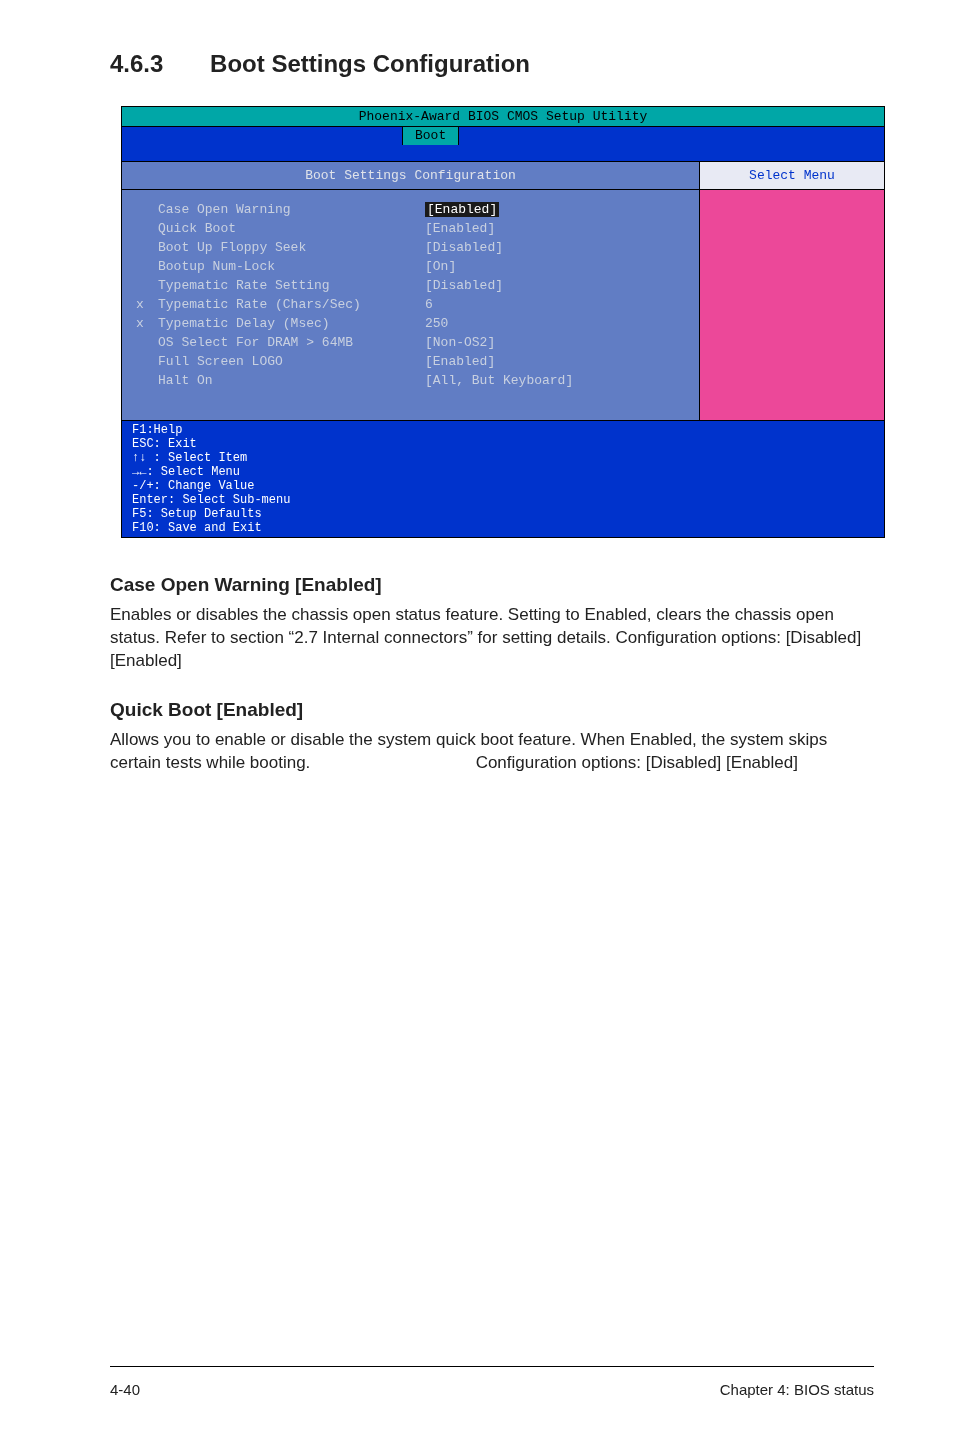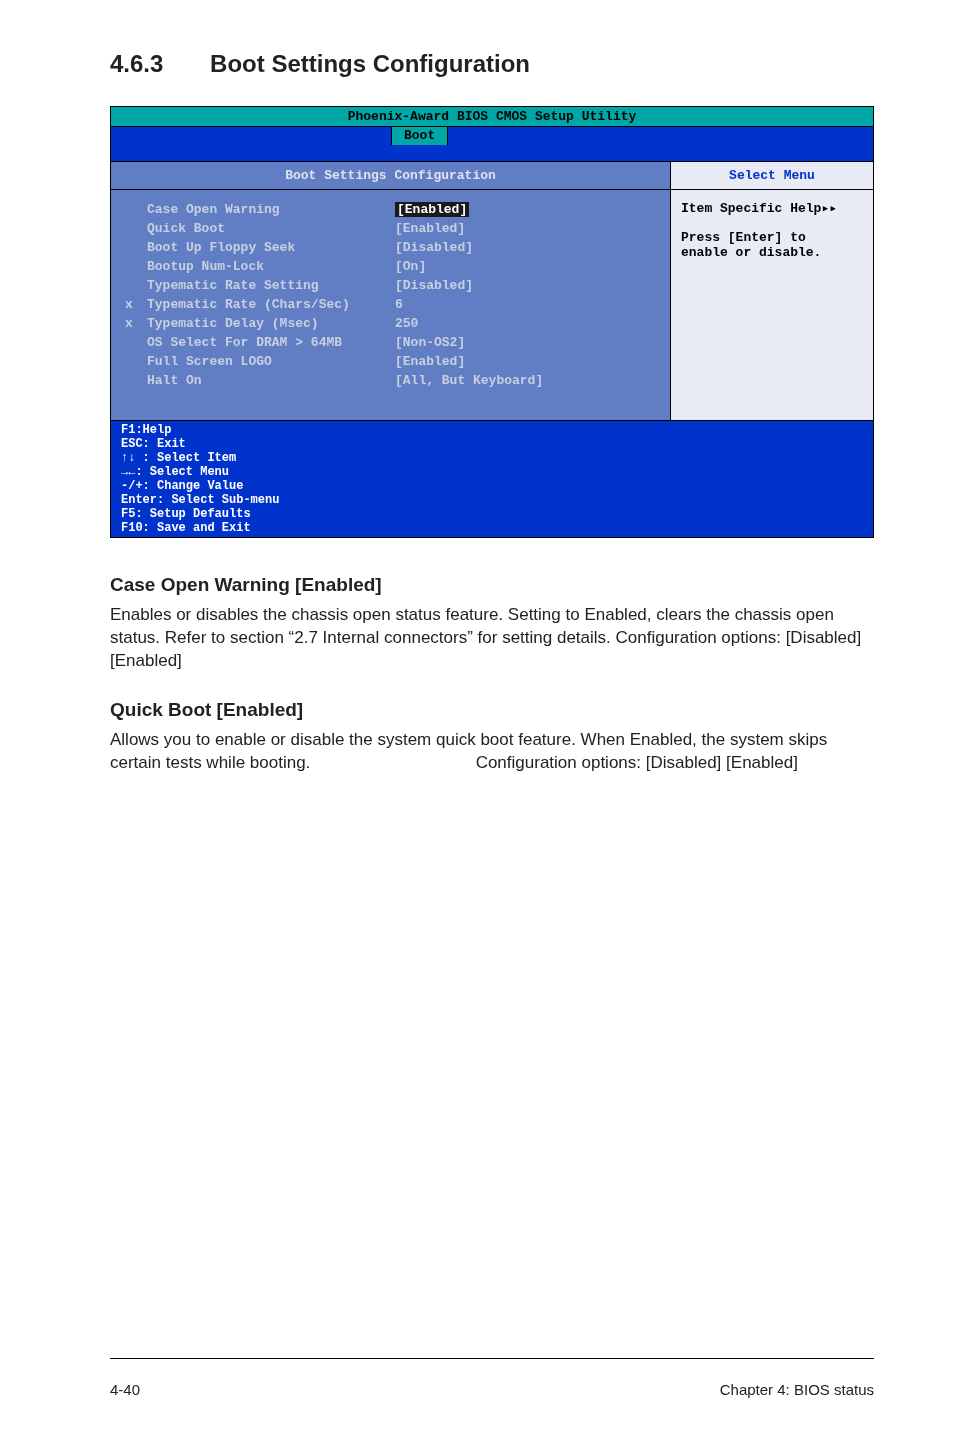--- a/index.html
+++ b/index.html
@@ -13,24 +13,25 @@
     padding: 50px 80px 40px 110px;
   }
   .section-num { font-weight: bold; font-size: 24px; }
   .section-title { font-weight: bold; font-size: 24px; margin-left: 40px; }
   h2.section { margin-bottom: 28px; }
 
   .bios-box {
     border: 1px solid #000;
     font-family: "Courier New", monospace;
     font-size: 13px;
-    font-weight: bold;
+    font-weight: normal;
     width: 100%;
     margin-bottom: 36px;
     background: #ec4899;
+    margin-left: 11px;
   }
   .bios-header-bar {
     background: #00a7a7;
     color: #000;
     text-align: center;
     padding: 2px 0;
     border-bottom: 1px solid #000;
   }
   .tab-bar {
     background: #0033cc;
@@ -69,32 +70,33 @@
   .bios-left-body {
     background: #617dc4;
     padding: 12px 14px 14px 14px;
     border-right: 1px solid #000;
     min-height: 230px;
   }
   .bios-row {
     display: flex;
     color: #c8d0e0;
     margin-bottom: 4px;
+    gap: 19px;
   }
   .bios-row .label { width: 270px; white-space: nowrap; }
   .bios-row .label .prefix { color: #c8d0e0; width: 22px; display: inline-block; }
   .bios-row .value { color: #c8d0e0; }
   .value.selected {
     background: #1a1a1a;
     color: #fff;
     padding: 0 2px;
   }
 
   .bios-right {
-    width: 202px;
+    width: 184px;
     display: flex;
     flex-direction: column;
   }
   .bios-right-header {
     background: #e8eaf4;
     text-align: center;
     padding: 6px 0;
     border-top: 1px solid #000;
     border-bottom: 1px solid #000;
     color: #0033cc;
@@ -131,21 +133,21 @@
     line-height: 1.35;
     margin-bottom: 26px;
   }
 
   .page-footer {
     position: absolute;
     bottom: 40px;
     left: 110px;
     right: 80px;
     border-top: 1px solid #000;
-    padding-top: 22px;
+    padding-top: 14px;
     font-size: 15px;
     display: flex;
     justify-content: space-between;
   }
 </style>
 </head>
 <body>
 
 <h2 class="section">
   <span class="section-num">4.6.3</span>
@@ -198,26 +200,20 @@
             <div class="value">[Enabled]</div>
           </div>
           <div class="bios-row">
             <div class="label"><span class="prefix"></span><span>Halt On</span></div>
             <div class="value">[All, But Keyboard]</div>
           </div>
         </div>
     </div>
     <div class="bios-right">
       <div class="bios-right-header">Select Menu</div>
-      <div class="bios-right-body">
-        <div class="help-line1">Item Specific Help▸▸</div>
-        <div style="height:14px"></div>
-        <div>Press [Enter] to</div>
-        <div>enable or disable.</div>
-      </div>
     </div>
   </div>
   <div class="bios-footer">
     <div class="col1">
       <div>F1:Help</div>
       <div>ESC: Exit</div>
     </div>
     <div class="col2">
       <div>↑↓ : Select Item</div>
       <div>→←: Select Menu</div>

